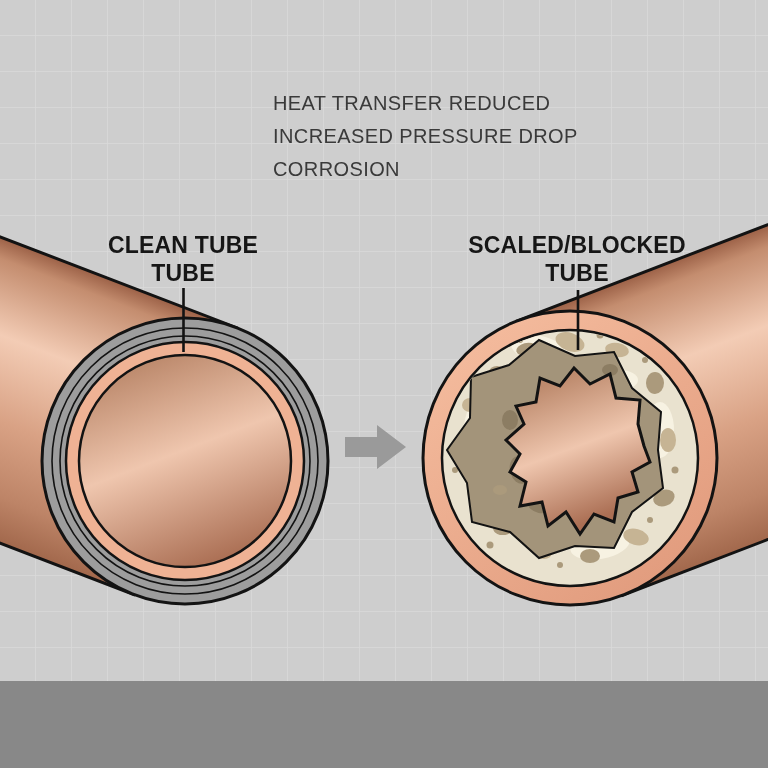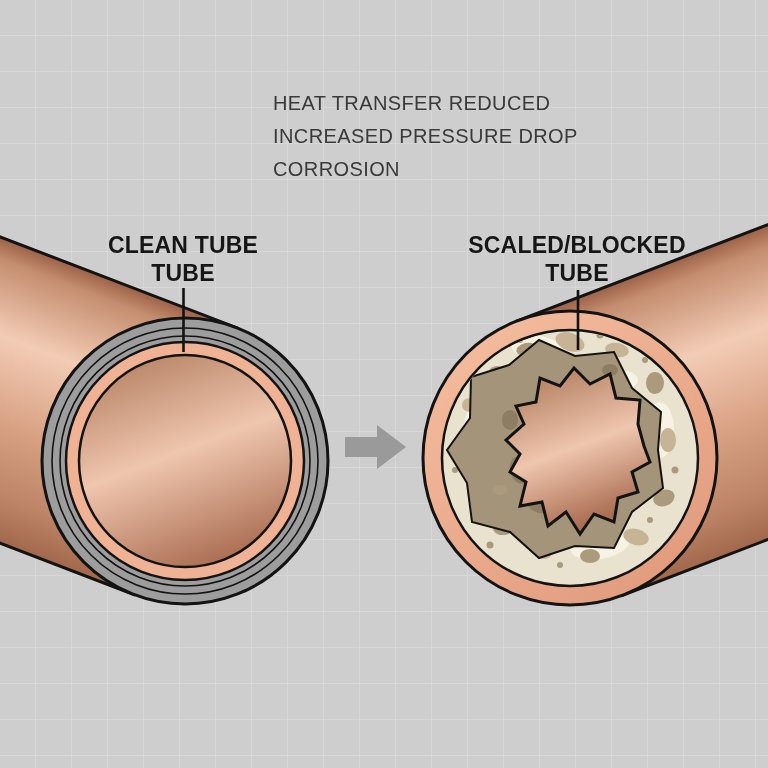--- a/index.html
+++ b/index.html
@@ -1,16 +1,16 @@
 <!DOCTYPE html>
 <html style="--bg: #cecece; --grid: #dadada; --outline: #131313; --annText: #3a3a3a; --labelText: #161616; --ringGray: #9d9d9d; --salmon: #efb294; --salmonLight: #f4bb9d; --salmonDark: #e19b7d; --copperEdge: #9c6147; --copperMid: #c48d6f; --copperHi: #f3ccb5; --copperMid2: #d9a285; --copperLow: #bd8467; --copperEdge2: #a2684c; --faceDark: #bd8a6d; --faceHi: #efc6ae; --faceLow: #ab6f54; --scaleBase: #e9e2cf; --scaleLight: #f7f2e2; --scaleTan: #c6b494; --scaleTan2: #ab9a7c; --scaleDark: #a3947a; --scaleDarker: #8c7d63; --arrow: #9a9a9a;"><head>
 <meta charset="utf-8">
 <style>
   html,body{margin:0;padding:0;background:#888;}
-  .stage{width:768px;height:768px;position:relative;overflow:hidden;background:var(--bg,#cecece);
+  .stage{width:768px;height:681px;position:relative;overflow:hidden;background:var(--bg,#cecece);
          font-family:"Liberation Sans", sans-serif;}
   svg{display:block}
   .grid-line{stroke:var(--grid,#dadada);stroke-width:1.4;fill:none}
   .body-rect{fill:url(#cylGrad);stroke:var(--outline,#131313);stroke-width:3}
   .outline3{stroke:var(--outline,#131313);stroke-width:3}
   .outline25{stroke:var(--outline,#131313);stroke-width:2.5}
   .thinline{fill:none;stroke:var(--outline,#131313);stroke-width:1.6}
   .ring-gray{fill:var(--ringGray,#9d9d9d)}
   .salmon{fill:var(--salmon,#efb294)}
   .salmonR{fill:url(#salmonGrad)}

